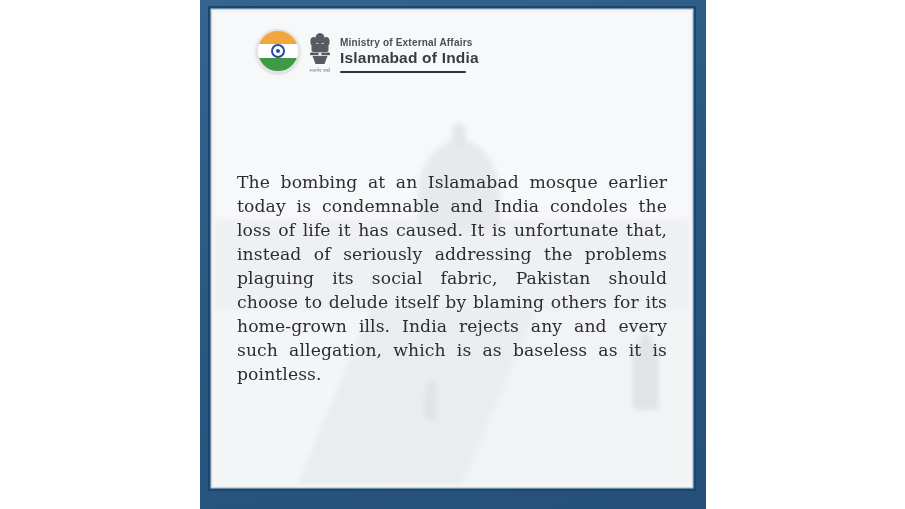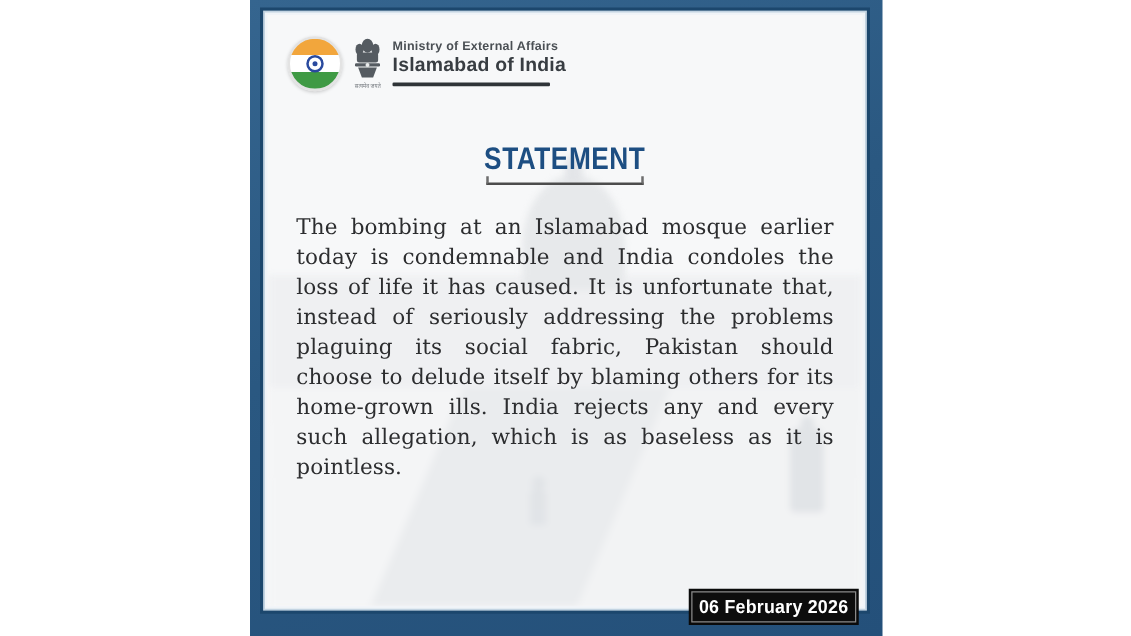--- a/index.html
+++ b/index.html
@@ -29,21 +29,21 @@
   .wm-dome-cap{position:absolute;left:238px;top:112px;width:14px;height:22px;
     background:#e3e5e8;border-radius:40% 40% 20% 20%;}
   .wm-path{position:absolute;left:0;bottom:0;width:100%;height:175px;
     background:linear-gradient(113deg,#f4f5f6 28%,#eaecee 29% 58%,#f2f3f4 59%);}
   .wm-person{position:absolute;background:#d7dbdf;border-radius:9px 9px 4px 4px;opacity:.6;}
   .wm-person::before{content:"";position:absolute;left:50%;top:-9px;transform:translateX(-50%);
     width:11px;height:11px;border-radius:50%;background:inherit;}
   .wm-person-1{left:418px;top:330px;width:27px;height:68px;}
   .wm-person-2{left:210px;top:378px;width:13px;height:30px;opacity:.45;}
   
-  .brand{position:absolute;top:17px;left:16px;display:flex;align-items:flex-start;gap:7px;}
+  .brand{position:absolute;top:17px;left:42px;display:flex;align-items:flex-end;gap:7px;}
   .flag{
     width:40px;height:40px;border-radius:50%;position:relative;flex:0 0 auto;
     background:linear-gradient(#f2a63c 33.4%,#ffffff 33.4% 66.6%,#3f9a44 66.6%);
     border:2px solid #e3e3e3;box-shadow:0 1px 3px rgba(0,0,0,.18);
   }
   .chakra{
     position:absolute;left:50%;top:50%;transform:translate(-50%,-50%);
     width:10px;height:10px;border-radius:50%;border:2px solid #2a4a9e;background:#fff;
   }
   .chakra::after{content:"";position:absolute;left:50%;top:50%;transform:translate(-50%,-50%);
@@ -119,26 +119,19 @@
           </svg>
           <div class="emblem-motto">सत्यमेव जयते</div>
         </div>
         <div class="brand-text">
           <div class="brand-line1">Ministry of External Affairs</div>
           <div class="brand-line2">Islamabad of India</div>
           <div class="brand-rule"></div>
         </div>
       </div>
 
-      <div class="heading-wrap">
-        <div class="heading">STATEMENT</div>
-        <div class="heading-rule"></div>
-      </div>
 
       <p class="body-text">The bombing at an Islamabad mosque earlier today is condemnable and India condoles the loss of life it has caused. It is unfortunate that, instead of seriously addressing the problems plaguing its social fabric, Pakistan should choose to delude itself by blaming others for its home-grown ills. India rejects any and every such allegation, which is as baseless as it is pointless.</p>
 
     </div>
 
-    <div class="date-badge">
-      <span>06 February 2026</span>
-    </div>
   </div>
 </div>
 
 </body></html>

